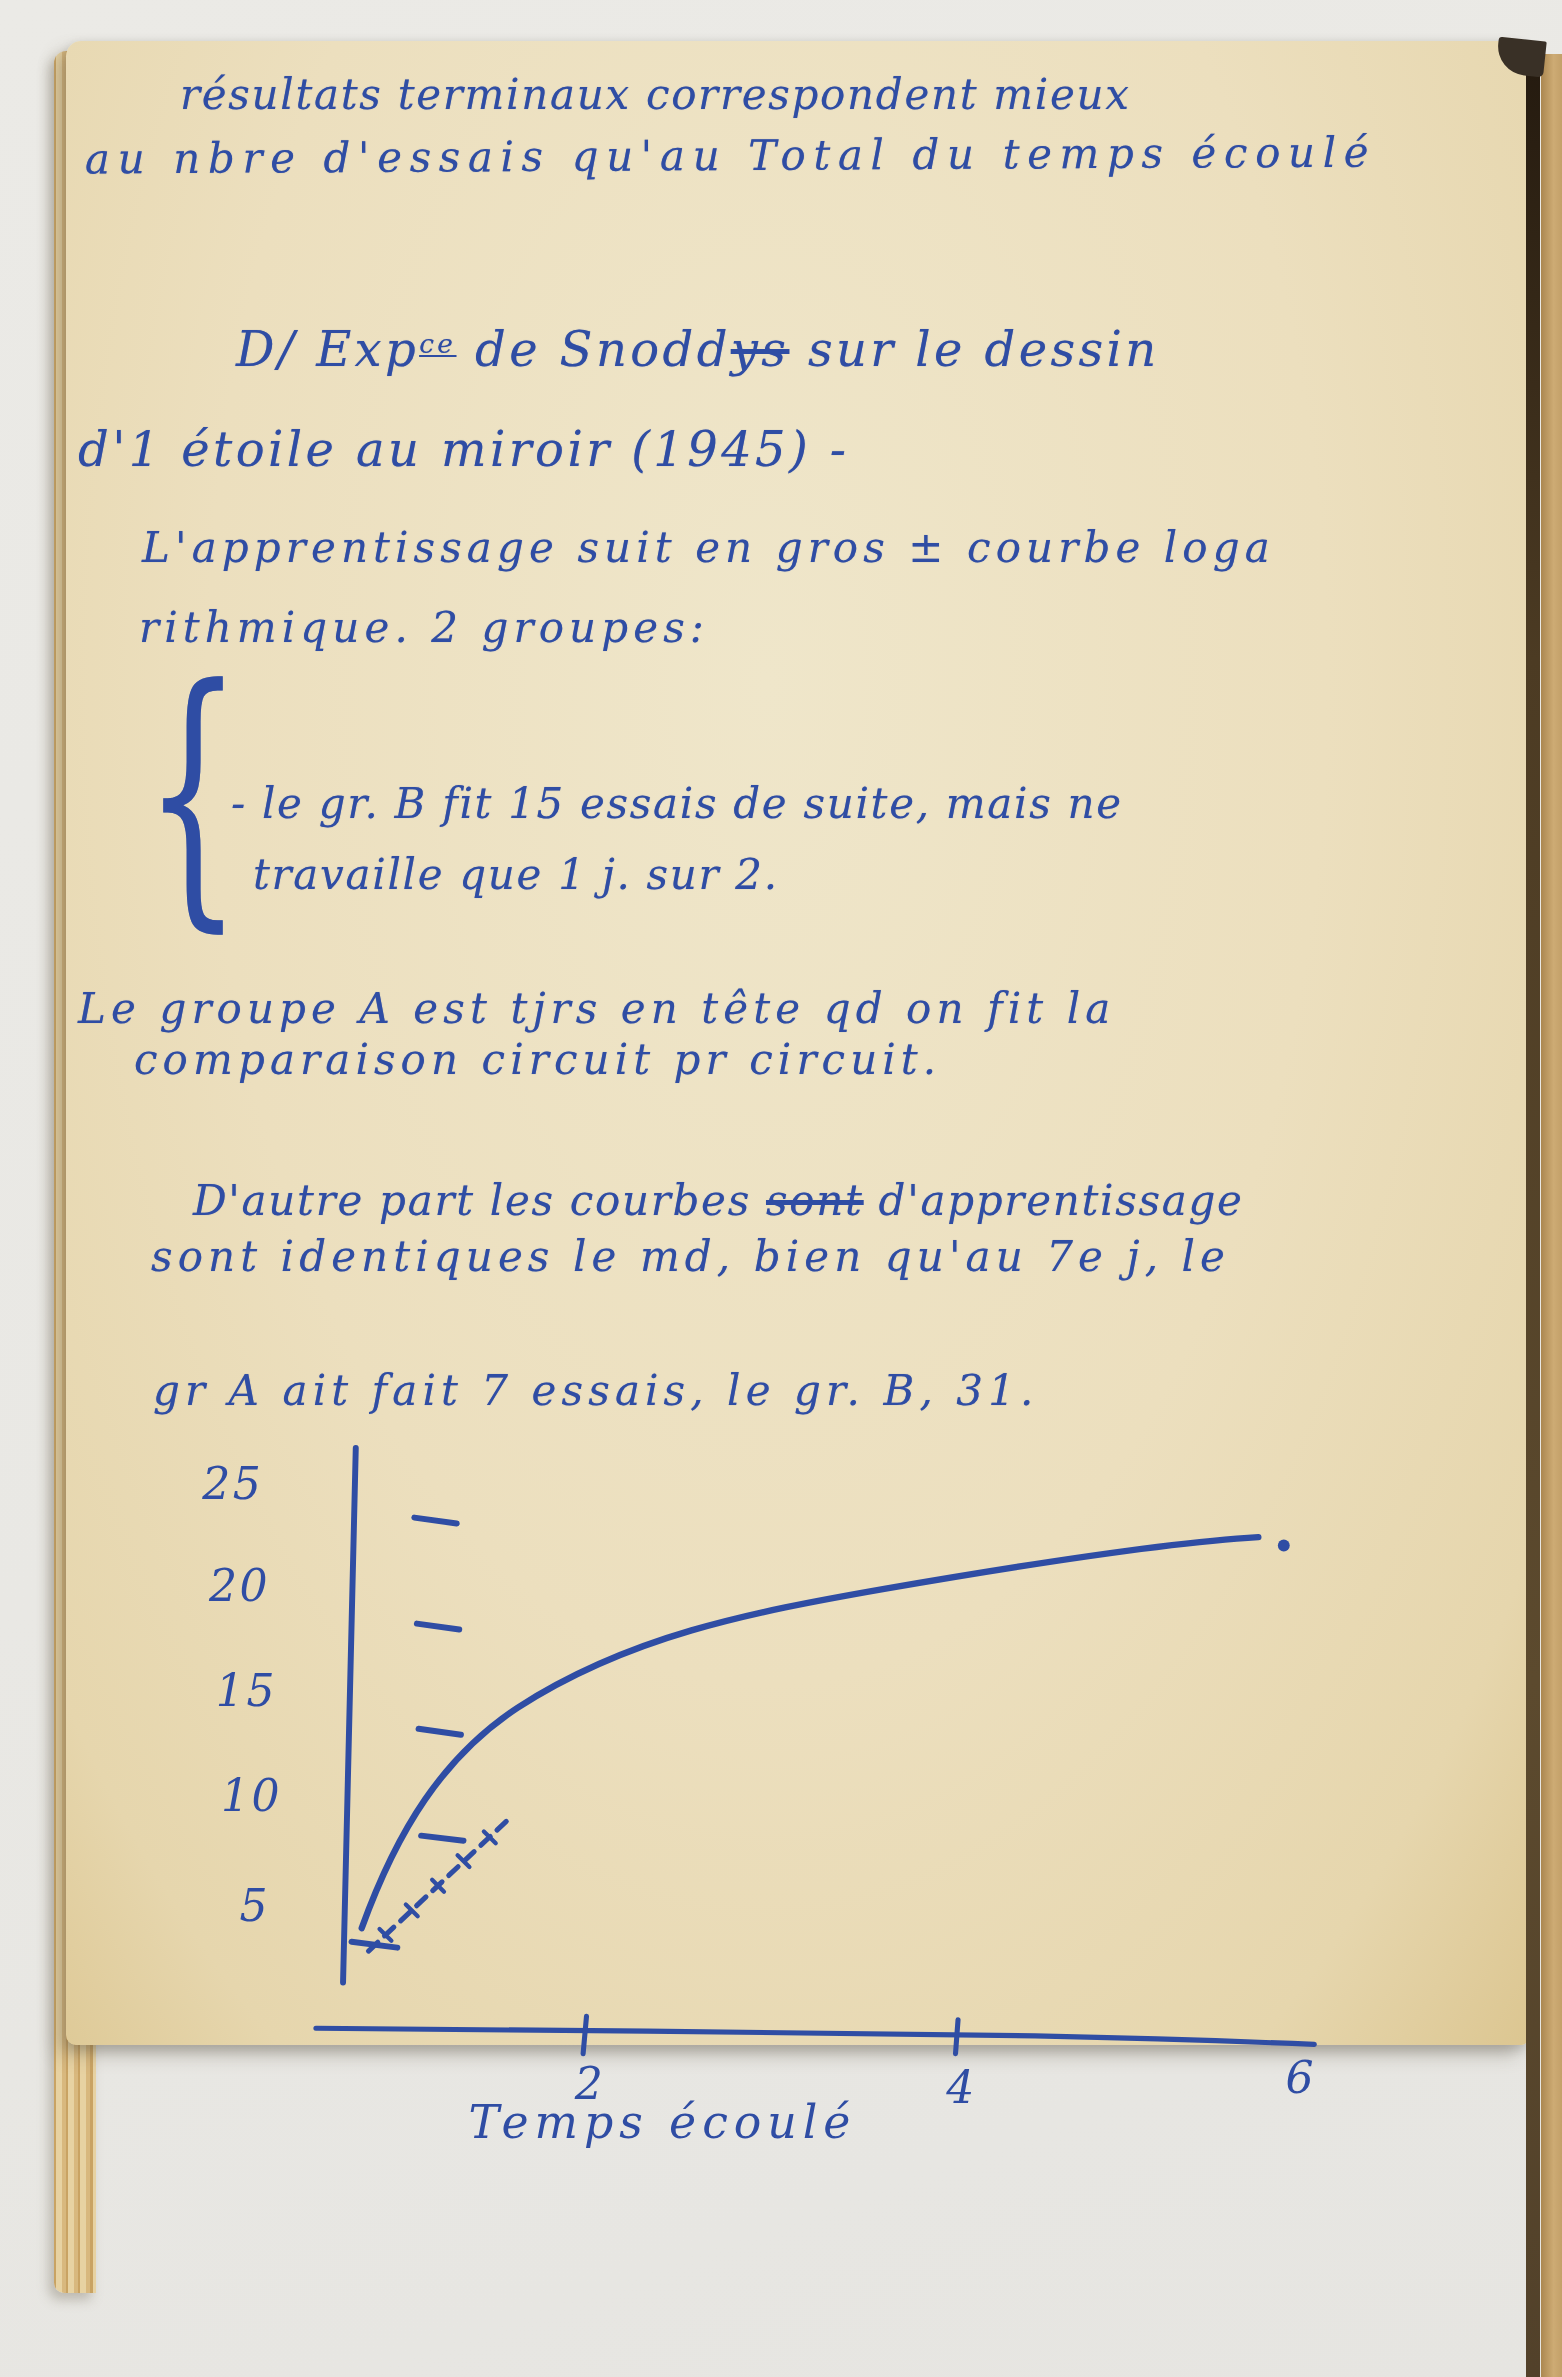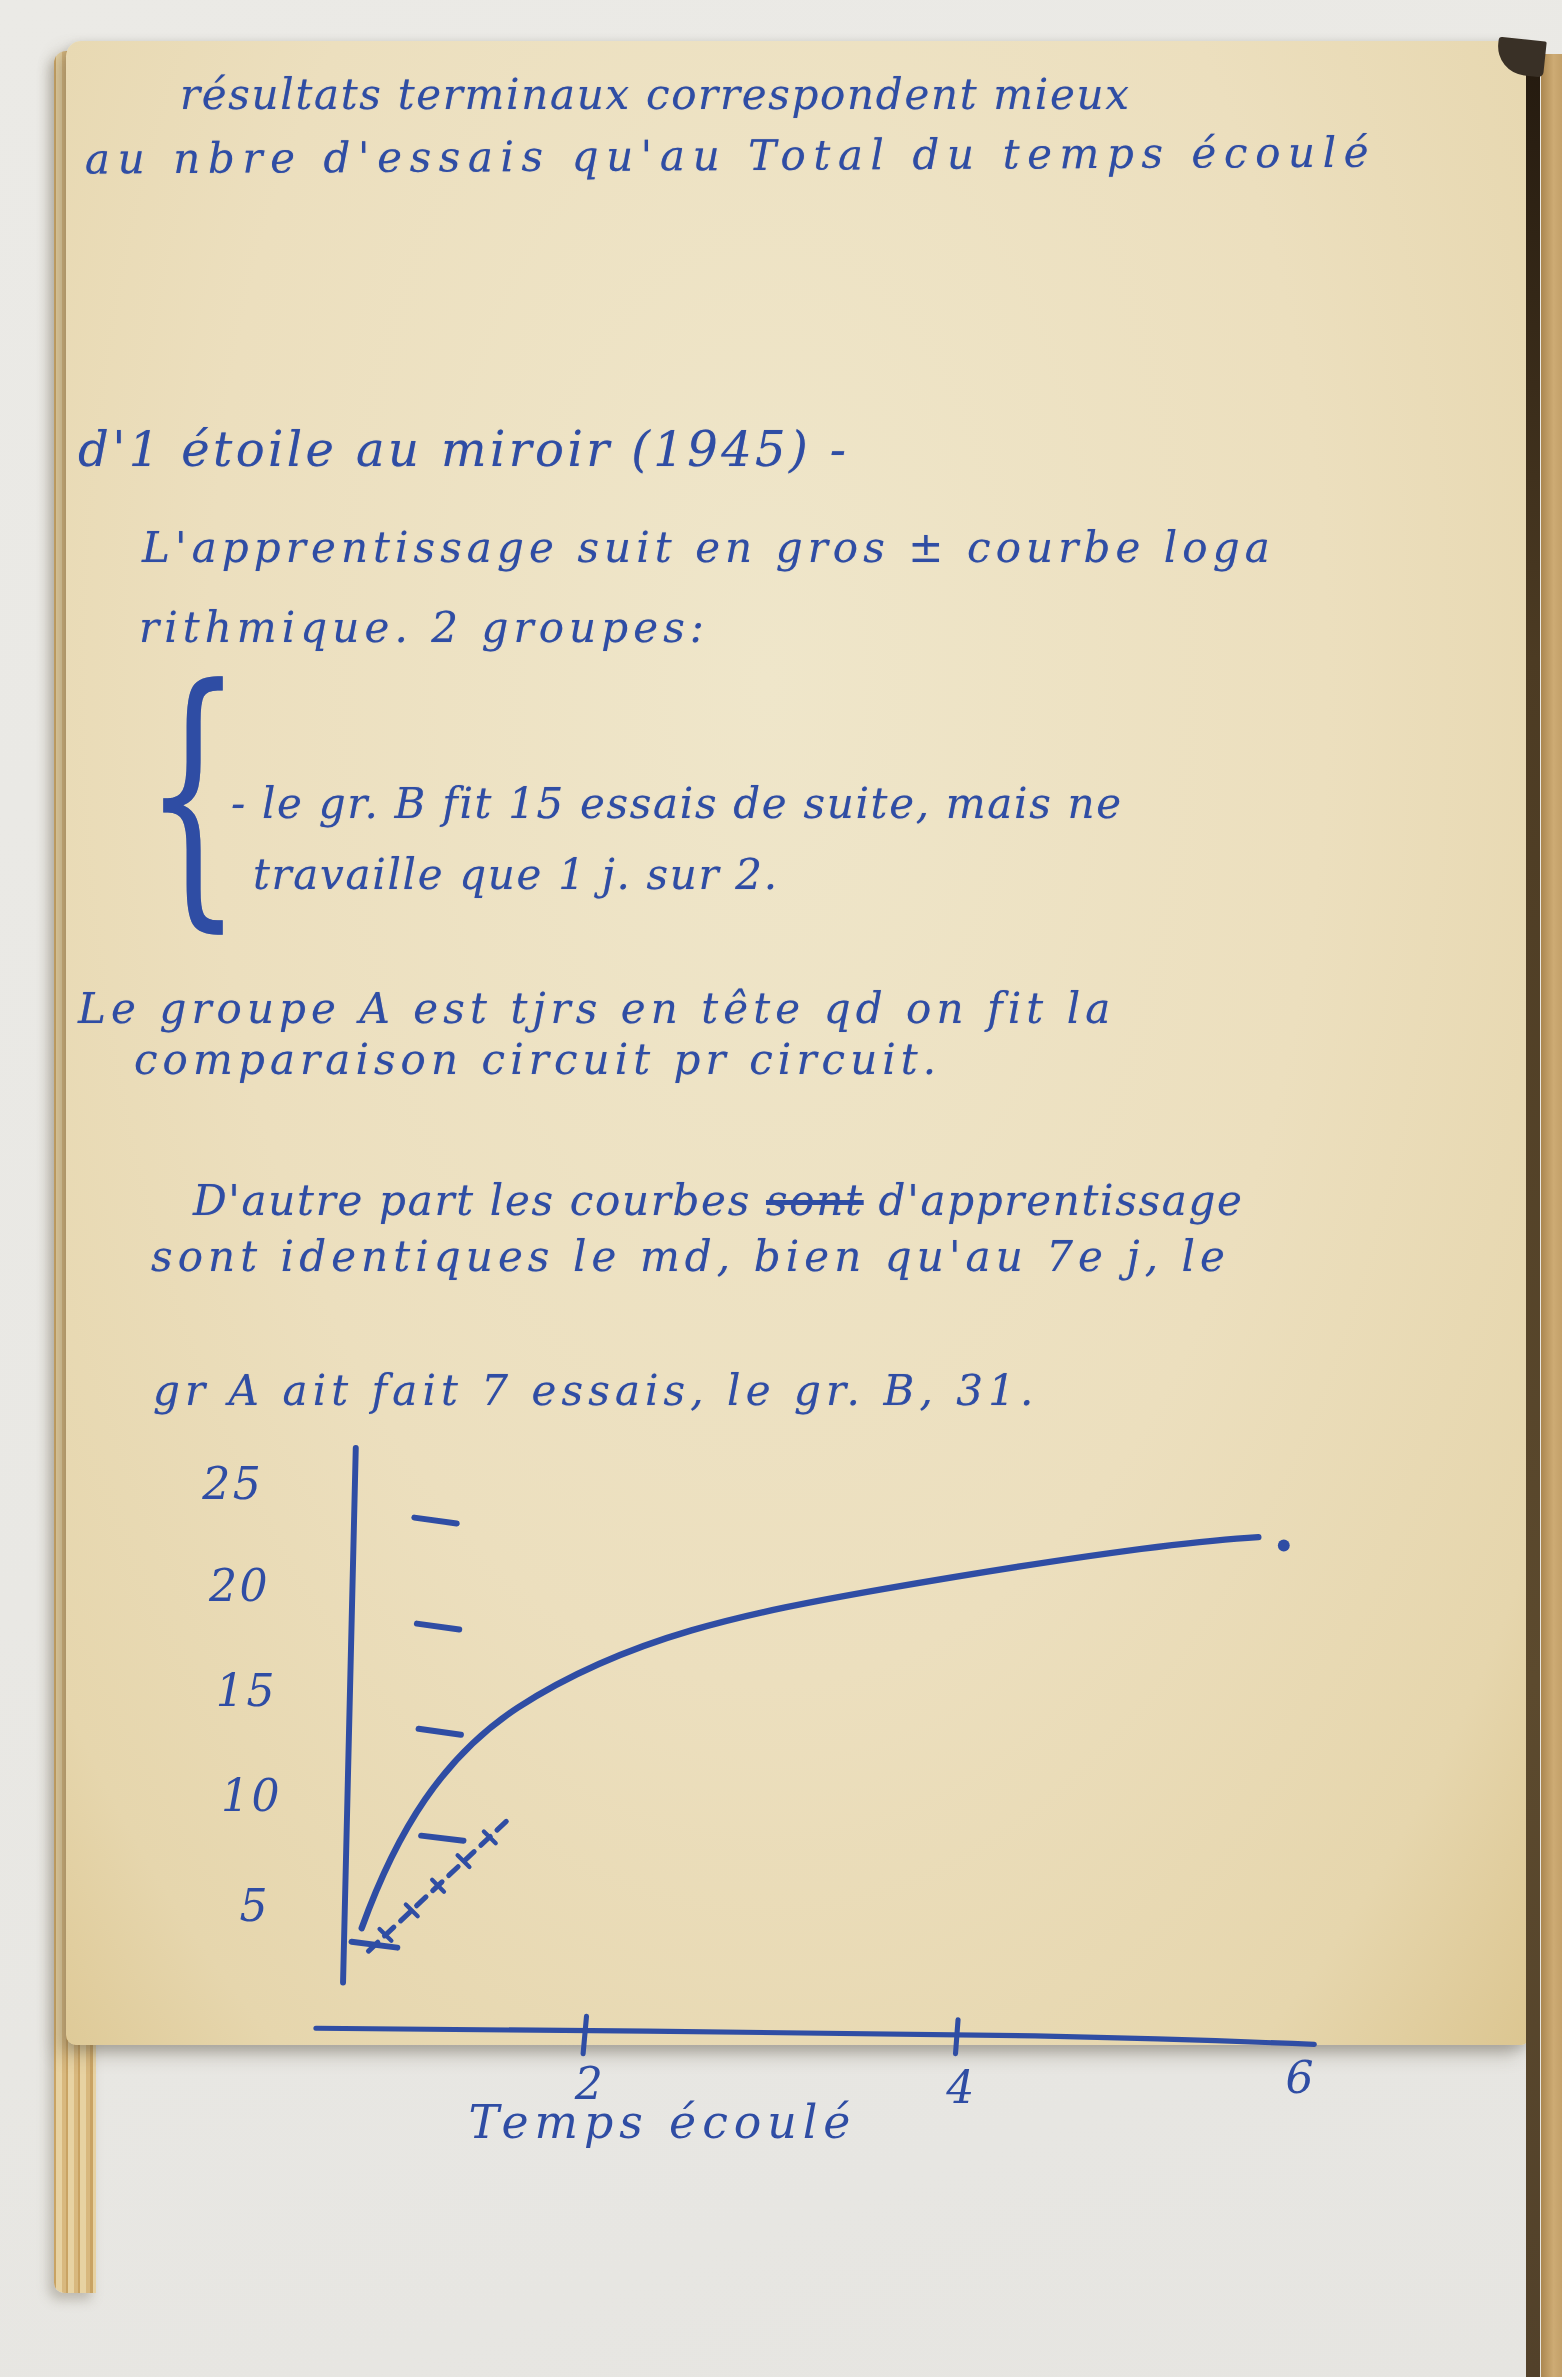--- a/index.html
+++ b/index.html
@@ -61,20 +61,23 @@
 <body>
 
 <div class="page-stack"></div>
 
 <div class="page">
 
   <div class="hw" style="left:114px;top:29px;">résultats terminaux correspondent mieux</div>
 
   <div class="hw sp-wide" style="left:18.7px;top:90px;transform:rotate(-0.3deg);">au nbre d'essais qu'au Total du temps écoulé</div>
 
+  <div class="hw heading" style="left:170px;top:280px;">
+    <span>D/ </span><span>Exp</span><span class="sup">ce</span><span> de Snodd</span><span class="struck">ys</span><span> sur le dessin</span>
+  </div>
 
   <div class="hw heading" style="left:12px;top:380px;">d'1 étoile au miroir (1945) -</div>
 
   <div class="hw sp-med" style="left:76px;top:482px;text-align:center;">L'apprentissage suit en gros ± courbe loga</div>
 
   <div class="hw sp-med" style="left:73px;top:562px;">rithmique. 2 groupes:</div>
 
   <div class="brace">{</div>
 
 

